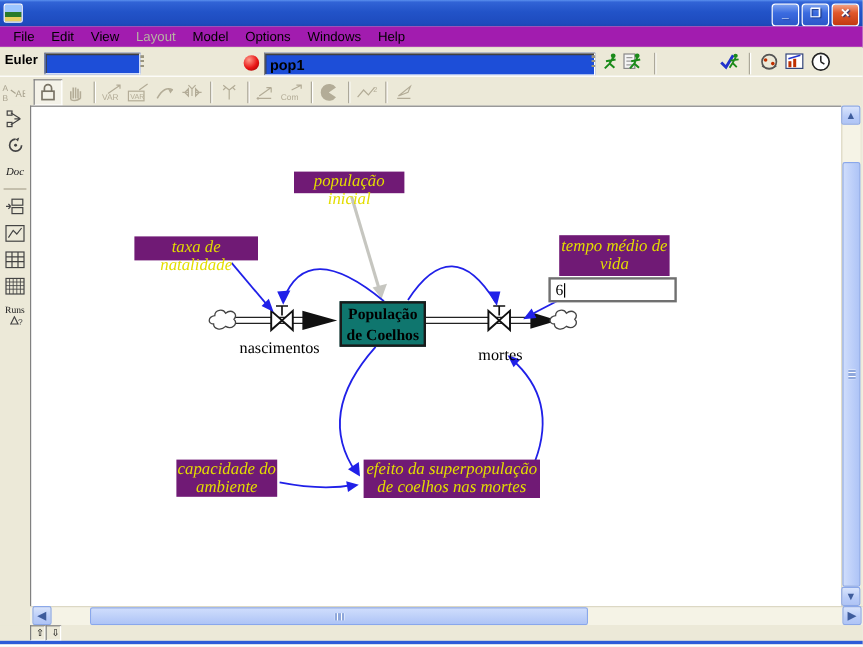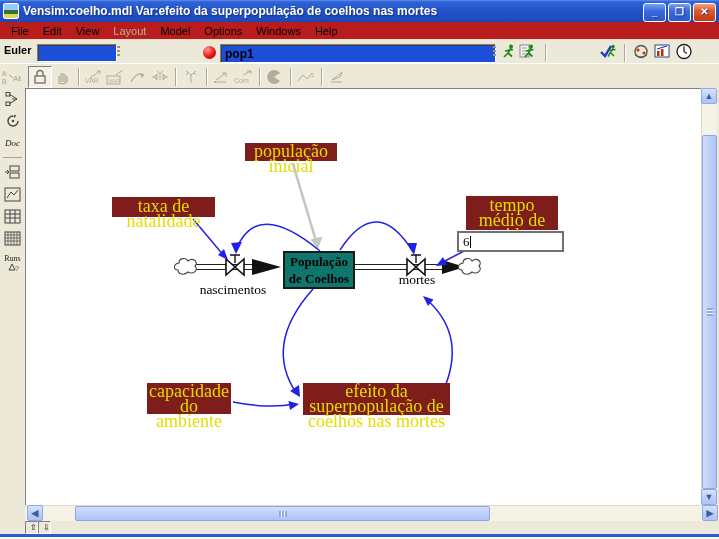--- a/index.html
+++ b/index.html
@@ -14,21 +14,21 @@
     text-shadow:1px 1px 1px #16337e;}
   .appicon{width:14px;height:14px;margin:0 4px 0 3px;border:1px solid #fff;
     background:linear-gradient(180deg,#9cc6ff 0 40%,#2a7a2a 40% 75%,#e8d060 75% 100%);border-radius:2px;}
   .winbtns{position:absolute;right:3px;top:3px;display:flex;gap:2px;}
   .winbtn{width:21px;height:17px;border:1px solid #fff;border-radius:3px;color:#fff;
     font-size:10px;line-height:15px;text-align:center;font-weight:bold;
     background:linear-gradient(180deg,#7BA1F0,#3B6BE0 40%,#2B57C8);}
   .winbtn.close{background:linear-gradient(180deg,#F2A285,#E0572B 40%,#C23A10);}
 
   
-  .menubar{left:0;top:22px;width:719px;height:18px;background:#b91c1c;display:flex;
+  .menubar{left:0;top:22px;width:719px;height:18px;background:#a21caf;display:flex;
     align-items:center;padding-left:4px;box-sizing:border-box;border-bottom:1px solid #E3DFCB;}
   .menuitem{padding:2px 7px;color:#000;}
   .menuitem.disabled{color:#B7B3A2;}
 
   
   .toolbar1{left:0;top:40px;width:719px;height:23px;background:#ECE9D8;}
   .euler-label{left:4px;top:44px;font-weight:bold;font-size:11px;color:#000;}
   .field{background:#1d4ed8;border:1px solid;border-color:#808080 #fff #fff #808080;
     box-shadow:inset 1px 1px 0 #404040;font-family:"Liberation Sans",sans-serif;}
   .grip{width:3px;height:11px;background-image:repeating-linear-gradient(180deg,#9a957f 0 2px,transparent 2px 4px);}
@@ -47,22 +47,22 @@
   
   .sidebar{left:0;top:88px;width:25px;height:433px;background:#ECE9D8;}
   .sbtool{width:25px;height:22px;display:flex;align-items:center;justify-content:center;color:#3f3f3f;}
   .sbtext{font-size:9px;font-family:"Liberation Serif",serif;font-style:italic;color:#222;}
   .sbsep{width:19px;height:1px;background:#aaa48f;margin:3px auto;}
 
   
   .canvas{left:25px;top:88px;width:676px;height:417px;background:#fff;
     border-left:1px solid #808080;border-top:1px solid #808080;box-sizing:border-box;}
   .dlayer{left:25px;top:88px;width:676px;height:417px;pointer-events:none;}
-  .bluebox{background:#7f1d1d;color:#E3DD00;font-family:"Liberation Serif",serif;
-    font-size:18px;text-align:center;line-height:15px;padding-top:1px;box-sizing:border-box;}
+  .bluebox{background:#701a75;color:#E3DD00;font-family:"Liberation Serif",serif;
+    font-size:14px;text-align:center;line-height:15px;padding-top:1px;box-sizing:border-box;font-style:italic;}
   .stockbox{border:2px solid #1a1a1a;background:#0f766e;color:#000;font-weight:bold;
     font-family:"Liberation Serif",serif;font-size:13px;text-align:center;line-height:17px;
     display:flex;align-items:center;justify-content:center;box-sizing:border-box;}
   .flowlabel{font-family:"Liberation Serif",serif;font-size:13.5px;color:#000;text-align:center;}
   .valbox{background:#fff;border:2px solid #707070;box-sizing:border-box;
     font-family:"Liberation Serif",serif;font-size:13px;color:#000;padding:1px 0 0 4px;}
   .caret{display:inline-block;width:1px;height:12px;background:#000;vertical-align:-2px;}
 
   
   .sb-btn{background:linear-gradient(180deg,#D9E4FC,#B9CCF8 60%,#AFC4F6);border:1px solid #8CA8E8;
@@ -83,21 +83,20 @@
     line-height:11px;padding:0 4px;white-space:nowrap;overflow:hidden;}
   .sbicon{font-size:8px;line-height:11px;text-align:center;}
   .bottomline{left:0;top:534px;width:719px;height:3px;background:#2E5BD8;}
   .bottompad{left:0;top:537px;width:719px;height:2px;background:#fff;}
 </style>
 </head>
 <body>
 
 <div class="abs titlebar">
   <div class="appicon"></div>
-  <span>Vensim:coelho.mdl Var:efeito da superpopulação de coelhos nas mortes</span>
   <div class="winbtns">
     <div class="winbtn">_</div>
     <div class="winbtn">❐</div>
     <div class="winbtn close">✕</div>
   </div>
 </div>
 
 <div class="abs menubar">
   <span class="menuitem">File</span>
   <span class="menuitem">Edit</span>
@@ -367,21 +366,21 @@
 
 <div class="abs stockbox" style="left:283px;top:251px;width:72px;height:38px;">
   <span>População de Coelhos</span>
 </div>
 
 <div class="abs valbox" style="left:457px;top:231px;width:107px;height:21px;">
   <span>6</span><span class="caret"></span>
 </div>
 
 <div class="abs flowlabel" style="left:187px;top:282px;width:92px;">nascimentos</div>
-<div class="abs flowlabel" style="left:393px;top:272px;width:48px;">mortes</div>
+<div class="abs flowlabel" style="left:393px;top:288px;width:48px;">mortes</div>
 
 <div class="abs vtrack"></div>
 <div class="abs sb-btn" style="left:701px;top:88px;width:16px;height:16px;">▲</div>
 <div class="abs sb-btn" style="left:701px;top:489px;width:16px;height:16px;">▼</div>
 <div class="abs vthumb">
     <div class="gripdots" style="width:6px;height:8px;background-image:repeating-linear-gradient(180deg,#8FA8DC 0 2px,#fff 2px 3px);"></div>
   </div>
 
 <div class="abs htrack"></div>
 <div class="abs sb-btn" style="left:27px;top:505px;width:16px;height:16px;line-height:14px;">◀</div>

